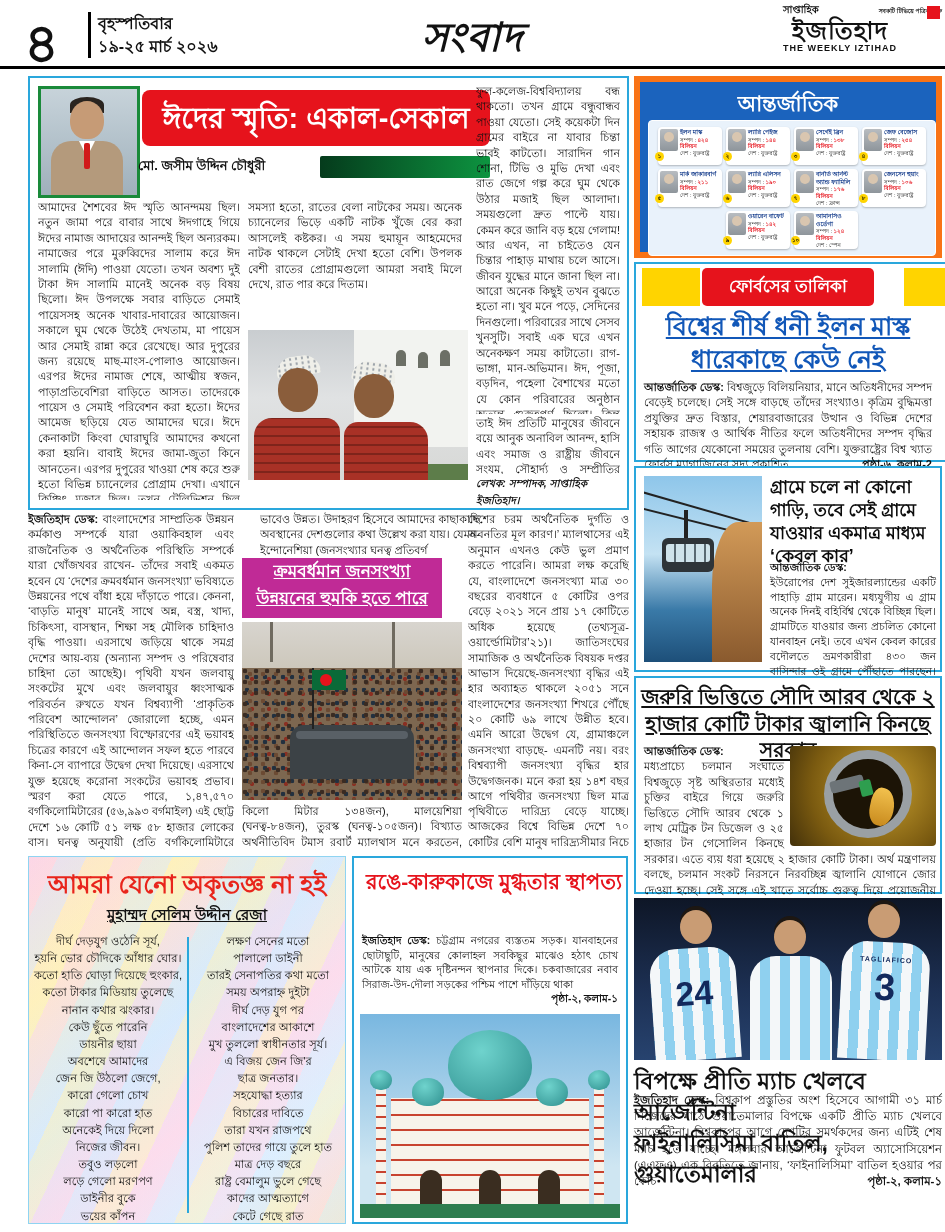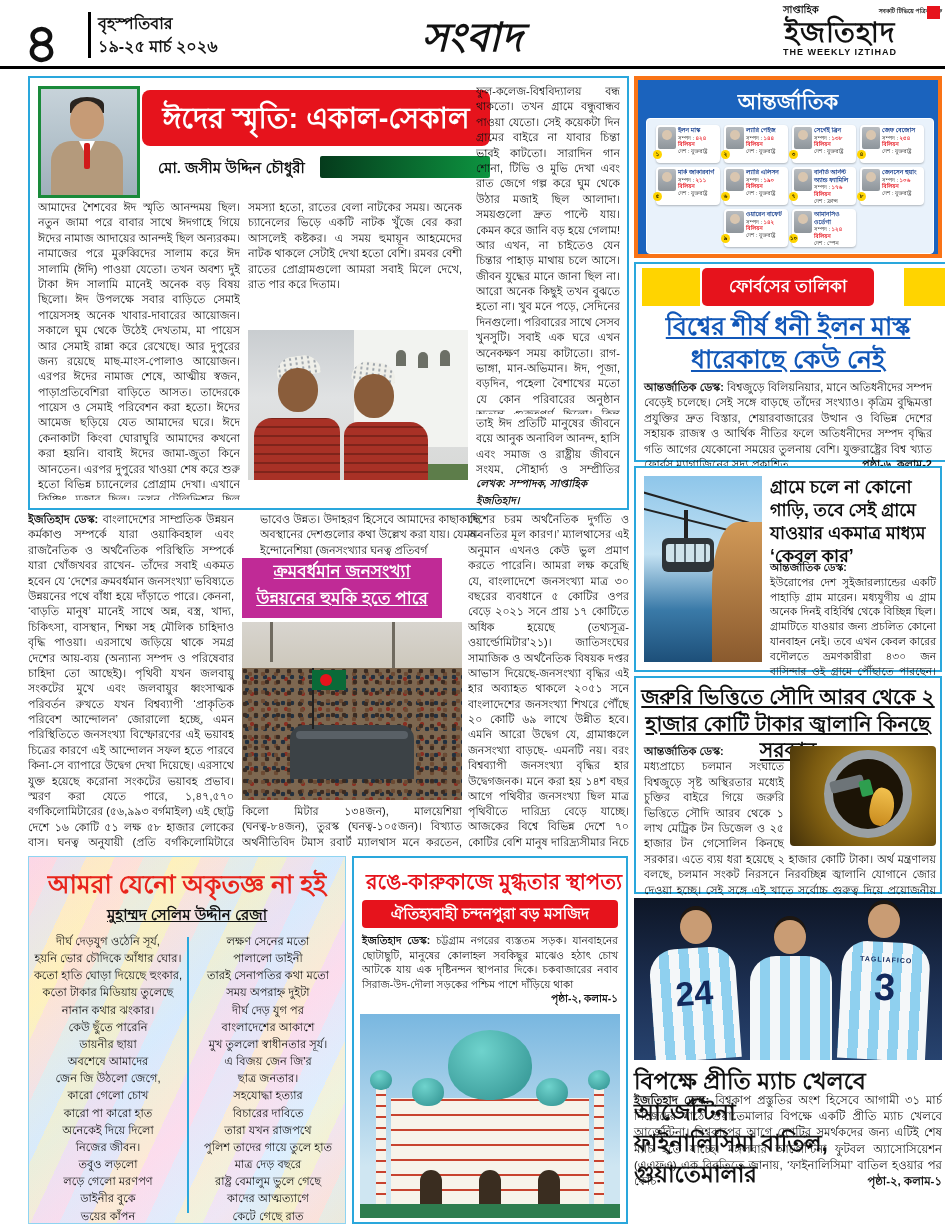--- a/index.html
+++ b/index.html
@@ -10,59 +10,59 @@
   .bn{line-height:1.4;}
 
   
   .pagenum{left:24px;top:2px;font-size:54px;font-weight:900;}
   .hdr-div{left:88px;top:12px;width:3px;height:46px;background:#000;}
   .dateblock{left:98px;top:12px;font-size:16px;font-weight:700;line-height:1.45;}
   .section-title{left:0;top:6px;width:945px;text-align:center;font-size:40px;font-weight:900;
                  font-style:italic;letter-spacing:1px;}
   .masthead{left:755px;top:2px;width:170px;text-align:center;}
   .m-pre{font-size:10px;font-weight:700;text-align:left;padding-left:28px;}
-  .m-title{font-size:28px;font-weight:900;line-height:1.0;letter-spacing:1px;}
+  .m-title{font-size:24px;font-weight:900;line-height:1.0;letter-spacing:1px;}
   .m-sub{font-size:9px;font-weight:700;letter-spacing:1px;text-align:center;}
   .m-slogan{left:862px;top:6px;font-size:6px;font-weight:700;width:80px;text-align:right;}
   .corner-red{left:927px;top:6px;width:13px;height:13px;background:#e6131c;}
   .hdr-rule{left:0;top:66px;width:945px;height:3px;background:#000;}
 
   
   .bluebox{border:2px solid #2aa7dc;background:#fff;box-sizing:border-box;}
   .jump{float:right;font-weight:700;}
   .desk{font-weight:700;}
 
   
   .lead{left:28px;top:76px;width:601px;height:434px;}
   .lead-photo{left:8px;top:8px;width:96px;height:106px;border:3px solid #1a8a3a;background:linear-gradient(#c7d3da,#9fb0bb);overflow:hidden;}
   .lp-head{position:absolute;left:29px;top:12px;width:34px;height:38px;background:#c69b76;border-radius:50% 50% 45% 45%;}
   .lp-hair{position:absolute;left:29px;top:8px;width:34px;height:16px;background:#2a241f;border-radius:50% 50% 0 0;}
   .lp-suit{position:absolute;left:10px;top:52px;width:72px;height:54px;background:#b49a7c;border-radius:20px 20px 0 0;}
   .lp-shirt{position:absolute;left:38px;top:52px;width:16px;height:16px;background:#fff;clip-path:polygon(0 0,100% 0,50% 100%);}
   .lp-tie{position:absolute;left:43px;top:54px;width:6px;height:26px;background:#d11a1a;border-radius:2px;}
   .lead-hl{left:112px;top:12px;width:348px;height:56px;background:#e6131c;border-radius:8px;
            color:#fff;font-size:29px;font-weight:900;text-align:center;line-height:56px;}
-  .lead-author{left:128px;top:78px;font-size:15px;font-weight:900;}
+  .lead-author{left:108px;top:78px;font-size:13px;font-weight:900;}
   .lead-greenbar{left:290px;top:78px;width:170px;height:22px;background:linear-gradient(90deg,#053b1c,#0d9440);border-radius:2px;}
   .lead-col{font-size:11px;overflow:hidden;}
   .l-c1{left:8px;top:122px;width:202px;height:300px;}
   .l-c2{left:218px;top:122px;width:214px;height:128px;}
   .l-c3{left:446px;top:6px;width:144px;height:330px;}
   .l-c3b{left:446px;top:338px;width:144px;height:58px;}
   .l-byline{left:446px;top:398px;width:144px;font-size:10.5px;font-weight:700;font-style:italic;}
   .eid-photo{left:218px;top:252px;width:220px;height:150px;background:linear-gradient(180deg,#c9cdd0,#e0e2e3 45%,#d7d8d6);overflow:hidden;}
   .eid-mosque{position:absolute;right:0;top:0;width:52%;height:78%;background:#f2f3f0;}
   .eid-arch{position:absolute;width:10px;height:16px;background:#6c6f66;border-radius:5px 5px 0 0;}
   .eid-green{position:absolute;right:0;bottom:0;width:55%;height:16px;background:#5d7d4a;}
   .eid-head{position:absolute;width:40px;height:44px;background:#8a5d3b;border-radius:48%;}
   .eid-cap{position:absolute;width:44px;height:20px;background:#efefe9 radial-gradient(circle,#9aa1a8 1px,transparent 1.4px);background-size:6px 5px;border-radius:22px 22px 4px 4px;}
   .eid-body{position:absolute;background:repeating-linear-gradient(0deg,#a83126 0 7px,#7e241b 7px 9px),repeating-linear-gradient(90deg,rgba(255,230,170,.35) 0 2px,transparent 2px 10px);}
 
   
-  .intl{left:634px;top:76px;width:308px;height:182px;background:#1b63bd;box-sizing:border-box;border:4px solid #f97316;}
+  .intl{left:634px;top:76px;width:308px;height:182px;background:#1b63bd;box-sizing:border-box;border:6px solid #f97316;}
   .intl-title{position:absolute;left:0;top:6px;width:100%;text-align:center;color:#fff;font-size:21px;font-weight:900;}
   .intl-panel{position:absolute;left:8px;top:38px;width:288px;height:136px;background:#e9f2fb;border:1px solid #fff;border-radius:4px;
               display:flex;flex-wrap:wrap;justify-content:center;align-content:flex-start;padding-top:4px;box-sizing:border-box;}
   .bcard{position:relative;width:64px;height:38px;background:#fff;border-radius:4px;margin:2px;box-shadow:0 1px 2px rgba(0,0,0,.25);
          display:flex;padding:2px;box-sizing:border-box;}
   .bphoto{width:18px;height:22px;background:linear-gradient(#b8bcc0,#8e959b);border-radius:2px;flex:none;position:relative;overflow:hidden;}
   .bphoto::after{content:"";position:absolute;left:4px;top:3px;width:10px;height:10px;border-radius:50%;background:#d9c6b0;}
   .binfo{font-size:5.5px;line-height:1.25;padding-left:2px;overflow:hidden;}
   .bname{font-weight:700;color:#123a8a;font-size:6px;}
   .bval{color:#e6131c;font-weight:700;}
@@ -186,21 +186,21 @@
       <div class="lp-hair"></div>
         <div class="lp-head"></div>
       <div class="lp-suit"></div>
         <div class="lp-shirt"></div>
         <div class="lp-tie"></div>
     </div>
     <div class="abs lead-hl">ঈদের স্মৃতি: একাল-সেকাল</div>
     <div class="abs lead-author">মো. জসীম উদ্দিন চৌধুরী</div>
     <div class="abs lead-greenbar"></div>
     <div class="abs lead-col l-c1 bn just">আমাদের শৈশবের ঈদ স্মৃতি আনন্দময় ছিল। নতুন জামা পরে বাবার সাথে ঈদগাহে গিয়ে ঈদের নামাজ আদায়ের আনন্দই ছিল অন্যরকম। নামাজের পরে মুরুব্বিদের সালাম করে ঈদ সালামি (ঈদি) পাওয়া যেতো। তখন অবশ্য দুই টাকা ঈদ সালামি মানেই অনেক বড় বিষয় ছিলো। ঈদ উপলক্ষে সবার বাড়িতে সেমাই পায়েসসহ অনেক খাবার-দাবারের আয়োজন। সকালে ঘুম থেকে উঠেই দেখতাম, মা পায়েস আর সেমাই রান্না করে রেখেছে। আর দুপুরের জন্য রয়েছে মাছ-মাংস-পোলাও আয়োজন। এরপর ঈদের নামাজ শেষে, আত্মীয় স্বজন, পাড়াপ্রতিবেশিরা বাড়িতে আসত। তাদেরকে পায়েস ও সেমাই পরিবেশন করা হতো। ঈদের আমেজ ছড়িয়ে যেত আমাদের ঘরে। ঈদে কেনাকাটা কিংবা ঘোরাঘুরি আমাদের কখনো করা হয়নি। বাবাই ঈদের জামা-জুতা কিনে আনতেন। এরপর দুপুরের খাওয়া শেষ করে শুরু হতো বিভিন্ন চ্যানেলের প্রোগ্রাম দেখা। এখানে কিঞ্চিৎ মজার ছিল। তখন টেলিভিশন ছিল একটি আর দর্শক ছিল কয়েকজন। তাই কোন প্রোগ্রাম দেখা হবে -তা নিয়ে শুরু হয়ে যেত টানা লেগে। সবে বেশী</div>
-    <div class="abs lead-col l-c2 bn just">সমস্যা হতো, রাতের বেলা নাটকের সময়। অনেক চ্যানেলের ভিড়ে একটি নাটক খুঁজে বের করা আসলেই কষ্টকর। এ সময় হুমায়ূন আহমেদের নাটক থাকলে সেটাই দেখা হতো বেশি। রমবর বেশী রাতের প্রোগ্রামগুলো আমরা সবাই মিলে দেখে, রাত পার করে দিতাম।</div>
+    <div class="abs lead-col l-c2 bn just">সমস্যা হতো, রাতের বেলা নাটকের সময়। অনেক চ্যানেলের ভিড়ে একটি নাটক খুঁজে বের করা আসলেই কষ্টকর। এ সময় হুমায়ূন আহমেদের নাটক থাকলে সেটাই দেখা হতো বেশি। উপলক বেশী রাতের প্রোগ্রামগুলো আমরা সবাই মিলে দেখে, রাত পার করে দিতাম।</div>
     <div class="abs eid-photo">
       <div class="eid-mosque"></div>
       <div class="eid-arch" style="right:18px;top:20px;"></div>
       <div class="eid-arch" style="right:40px;top:22px;"></div>
       <div class="eid-arch" style="right:62px;top:20px;"></div>
       <div class="eid-green"></div>
       <div class="eid-body" style="left:6px;bottom:0;width:86px;height:62px;border-radius:18px 14px 0 0;"></div>
       <div class="eid-cap" style="left:28px;top:26px;transform:rotate(-8deg);"></div>
       <div class="eid-head" style="left:30px;top:38px;"></div>
       <div class="eid-body" style="left:96px;bottom:0;width:84px;height:58px;border-radius:14px 18px 0 0;"></div>
@@ -454,21 +454,20 @@
 কেটে গেছে রাত
 হয়েছে ভোর
 ফুটেছে আলো।
 ভেবে খুব লজ্জা পাই
 কতো অকৃতজ্ঞ আমরা!
 আমাদের বিবেক বলে কিছু নাই।</div>
   </div>
 
   <div class="abs mosque bluebox">
     <div class="mo-hl">রঙে-কারুকাজে মুগ্ধতার স্থাপত্য</div>
-    <div class="mo-band">ঐতিহ্যবাহী চন্দনপুরা বড় মসজিদ</div>
     <div class="mo-body bn just">
       <span class="desk">ইজতিহাদ ডেস্ক:</span>
       <span>চট্টগ্রাম নগরের ব্যস্ততম সড়ক। যানবাহনের ছোটাছুটি, মানুষের কোলাহল সবকিছুর মাঝেও হঠাৎ চোখ আটকে যায় এক দৃষ্টিনন্দন স্থাপনার দিকে। চকবাজারের নবাব সিরাজ-উদ-দৌলা সড়কের পশ্চিম পাশে দাঁড়িয়ে থাকা</span>
       <span class="jump">পৃষ্ঠা-২, কলাম-১</span>
     </div>
     <div class="mo-photo">
       <div class="mo-bldg"></div>
       <div class="mo-min" style="left:16px;height:120px;"></div>
       <div class="mo-dome" style="left:10px;bottom:128px;width:22px;height:20px;"></div>
       <div class="mo-min" style="right:16px;height:120px;"></div>

